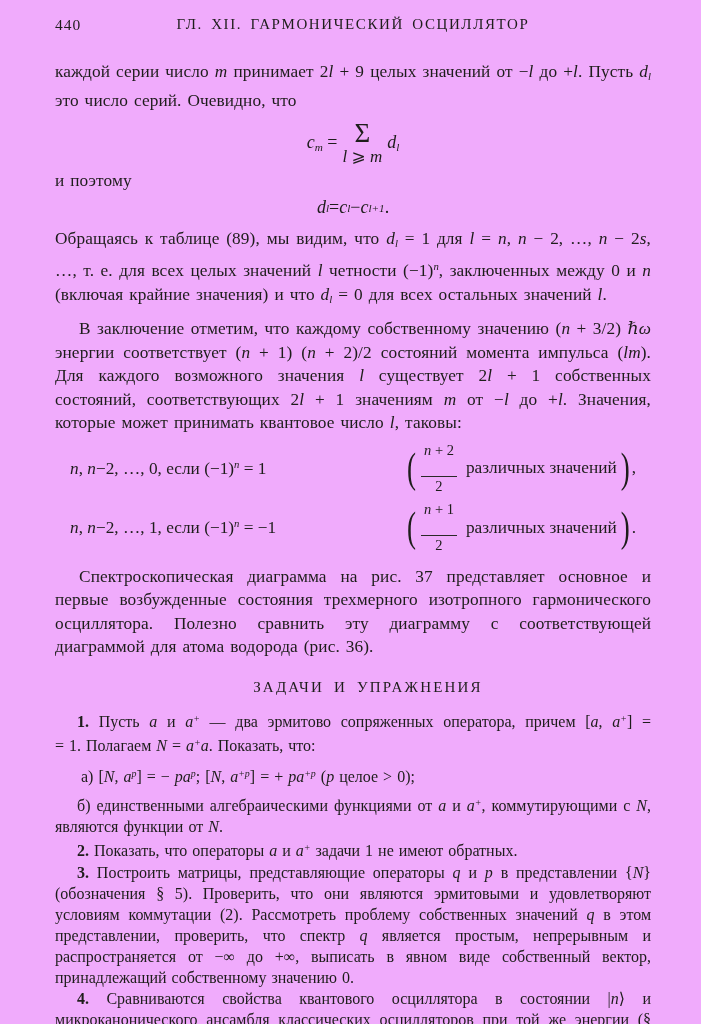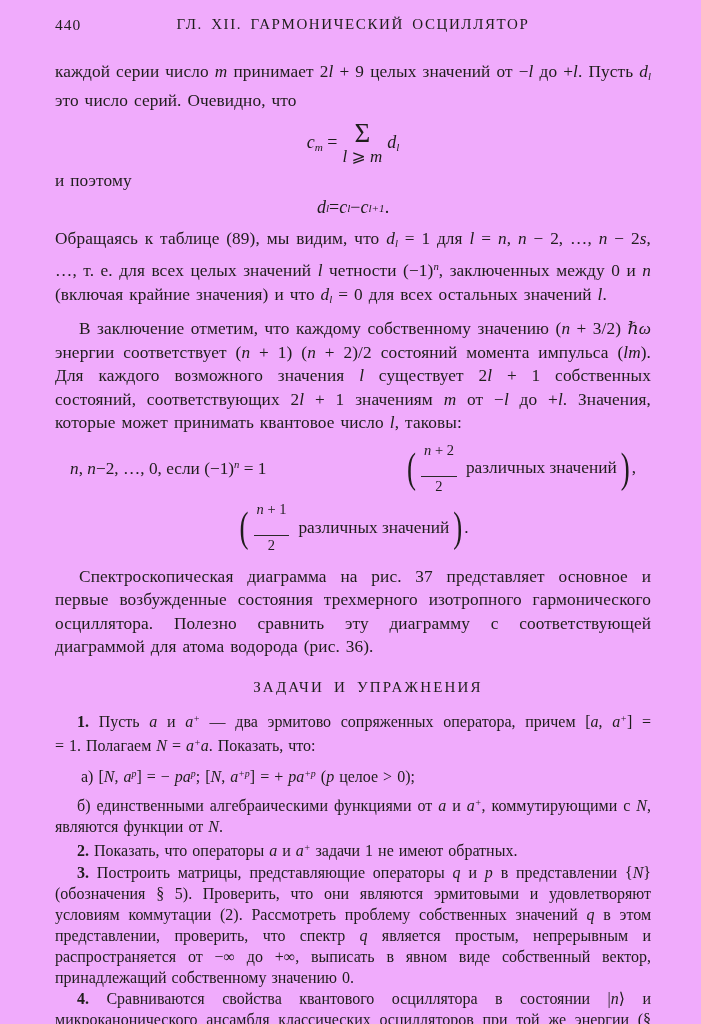--- a/index.html
+++ b/index.html
@@ -110,20 +110,21 @@
       <span class="frac">
         <span class="num"><span class="i">n</span><span> + 2</span></span>
         <span class="den">2</span>
       </span>
       <span class="eq-label">различных значений</span>
       <span class="bigparen">)</span>
       <span class="eq-tail">,</span>
     </div>
 
     <div class="eq-row">
+      <span class="eq-left"><span class="i">n</span><span>, </span><span class="i">n</span><span>−2, …, 1, если (−1)</span><span class="sup">n</span><span> = −1</span></span>
       <span class="bigparen">(</span>
       <span class="frac">
         <span class="num"><span class="i">n</span><span> + 1</span></span>
         <span class="den">2</span>
       </span>
       <span class="eq-label">различных значений</span>
       <span class="bigparen">)</span>
       <span class="eq-tail">.</span>
     </div>
 

